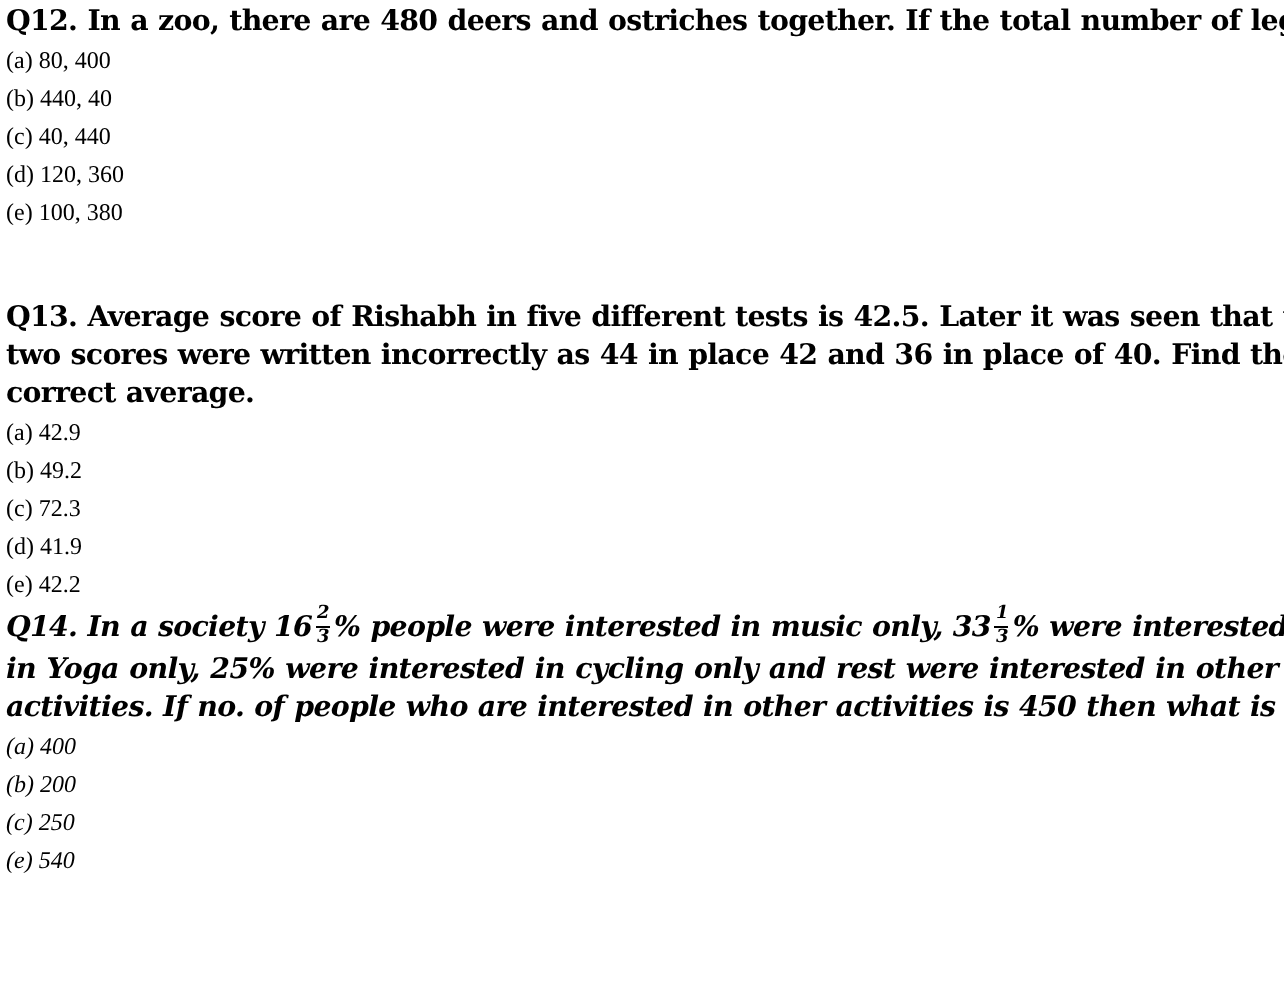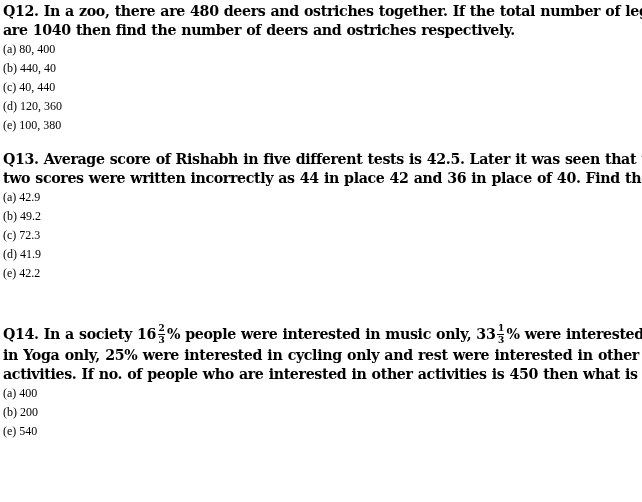--- a/index.html
+++ b/index.html
@@ -35,59 +35,60 @@
     .frac .den { display: block; }
   </style>
 </head>
 <body>
 
 <div class="doc">
 
   <section class="q" style="top:2px;">
     <div class="stem">
       <span class="line"><span>Q12.</span><span> In a zoo, there are 480 deers and ostriches together. If the total number of legs</span></span>
-      <span class="line last">are 1040 then find the number of deers and ostriches respectively.</span>
     </div>
     <ul class="opts">
       <li class="opt"><span>(a)</span> <span>80, 400</span></li>
       <li class="opt"><span>(b)</span> <span>440, 40</span></li>
       <li class="opt"><span>(c)</span> <span>40, 440</span></li>
       <li class="opt"><span>(d)</span> <span>120, 360</span></li>
       <li class="opt"><span>(e)</span> <span>100, 380</span></li>
     </ul>
   </section>
 
   <section class="q" style="top:150px;">
     <div class="stem">
       <span class="line"><span>Q13.</span><span> Average score of Rishabh in five different tests is 42.5. Later it was seen that the</span></span>
       <span class="line">two scores were written incorrectly as 44 in place 42 and 36 in place of 40. Find the</span>
+      <span class="line last">correct average.</span>
     </div>
     <ul class="opts">
       <li class="opt"><span>(a)</span> <span>42.9</span></li>
       <li class="opt"><span>(b)</span> <span>49.2</span></li>
       <li class="opt"><span>(c)</span> <span>72.3</span></li>
       <li class="opt"><span>(d)</span> <span>41.9</span></li>
       <li class="opt"><span>(e)</span> <span>42.2</span></li>
     </ul>
   </section>
 
-  <section class="q" style="top:322px;">
+  <section class="q" style="top:302px;font-style:italic;">
     <div class="stem">
       <span class="line" style="line-height:24px;"><span>Q14.</span><span> In a society 16</span><span class="frac">
             <span class="num">2</span>
             <span class="bar"></span>
             <span class="den">3</span>
           </span><span>% people were interested in music only, 33</span><span class="frac">
             <span class="num">1</span>
             <span class="bar"></span>
             <span class="den">3</span>
           </span><span>% were interested</span></span>
       <span class="line">in Yoga only, 25% were interested in cycling only and rest were interested in other</span>
       <span class="line">activities. If no. of people who are interested in other activities is 450 then what is the</span>
     </div>
     <ul class="opts">
       <li class="opt"><span>(a)</span> <span>400</span></li>
       <li class="opt"><span>(b)</span> <span>200</span></li>
+      <li class="opt"><span>(c)</span> <span>250</span></li>
       <li class="opt"><span>(e)</span> <span>540</span></li>
     </ul>
   </section>
 
 </div>
 
 </body></html>

